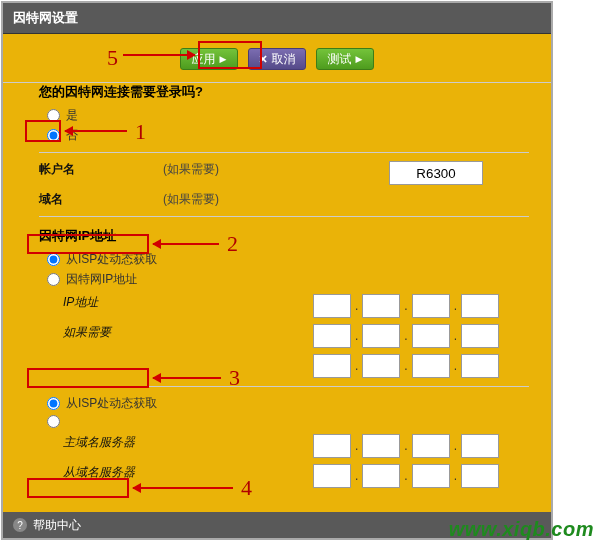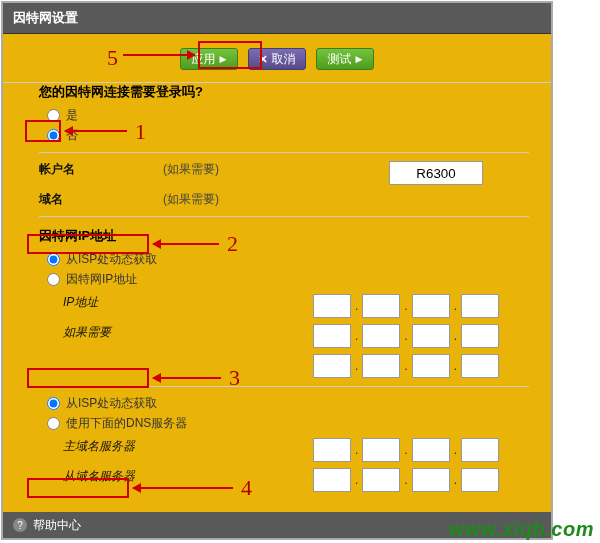--- a/index.html
+++ b/index.html
@@ -278,21 +278,20 @@
     </div>
 
     <hr class="sep">
 
     <label class="radio-row">
       <input type="radio" name="dns" checked="" style="">
       <span>从ISP处动态获取</span>
     </label>
     <label class="radio-row">
       <input type="radio" name="dns" style="">
-      <span>使用下面的DNS服务器</span>
     </label>
     <div class="field-row">
       <span class="lbl indent">主域名服务器</span>
       <div class="ip-group">
         <input style="">
           <span class="dot">.</span>
         <input style="">
           <span class="dot">.</span>
         <input style="">
           <span class="dot">.</span>

